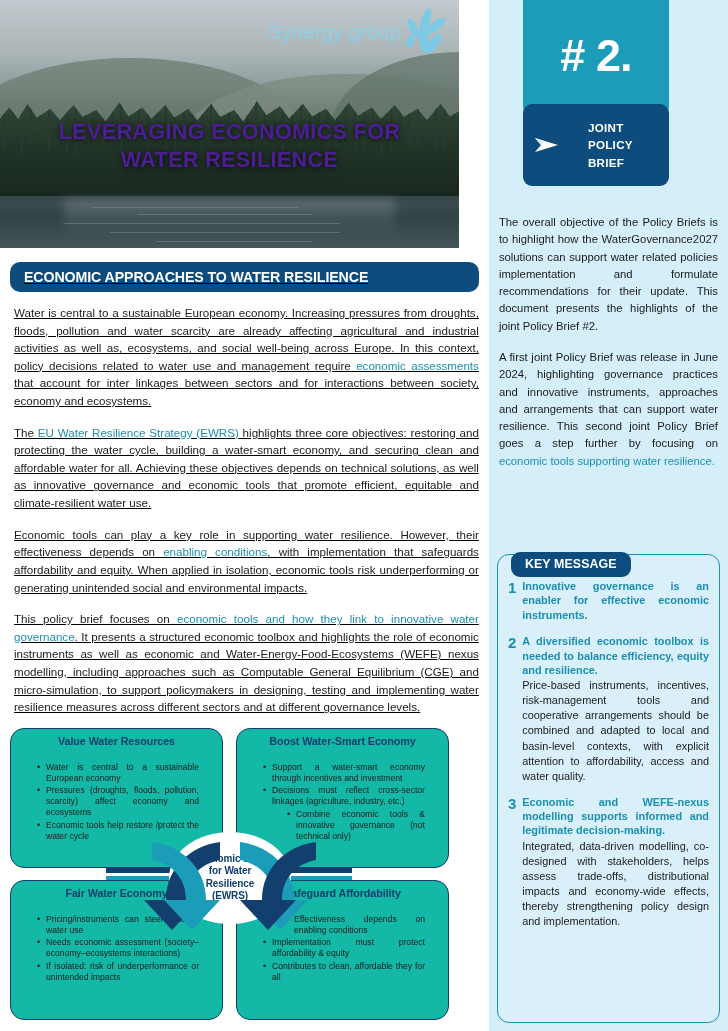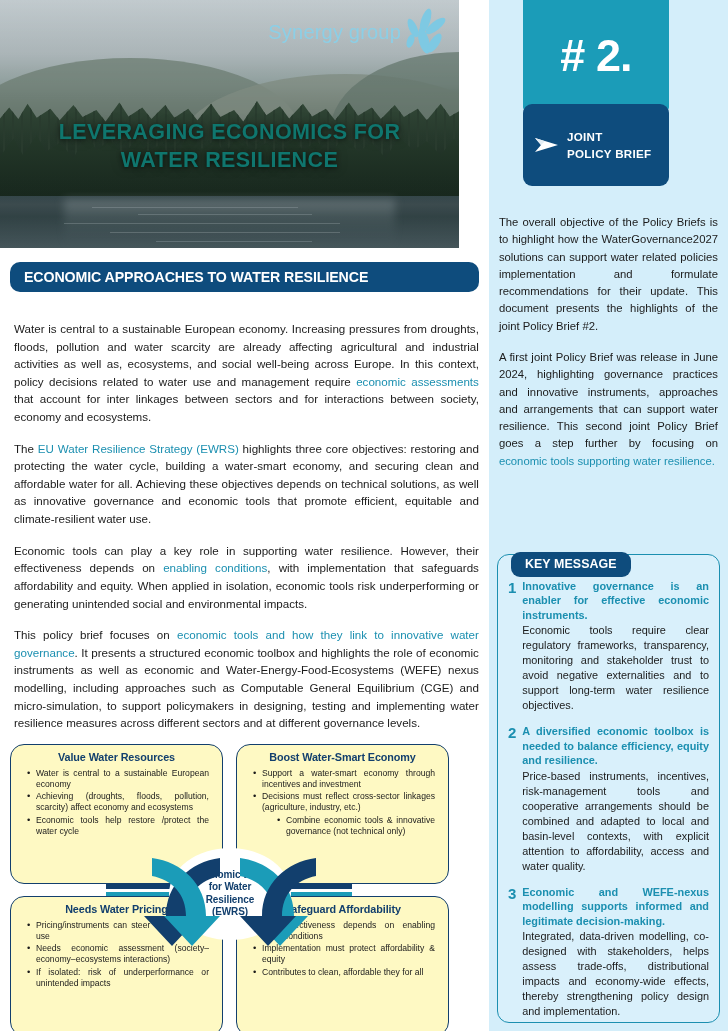--- a/index.html
+++ b/index.html
@@ -6,21 +6,21 @@
   body{
     width:728px;height:1031px;
     background:#ffffff;
     font-family:"Liberation Sans","DejaVu Sans",sans-serif;
     overflow:hidden;
     position:relative;
   }
   .page{position:relative;width:728px;height:1031px;display:flex;background:#fff;}
 
   
-  .left-col{width:550px;position:relative;background:#fff;}
+  .left-col{width:550px;position:relative;background:#fff;text-decoration:underline;}
 
   .hero{position:relative;width:459px;height:248px;overflow:hidden;}
   .hero-sky{
     position:absolute;inset:0;
     background:
       linear-gradient(180deg,#c9d2d6 0%,#b9c4c7 22%,#9fb0ae 34%,#5d7166 44%,#3f5448 52%,#2e4038 58%,#35474a 66%,#3d5358 76%,#44595e 86%,#4a5f64 100%);
   }
   
   .hill{position:absolute;border-radius:50% 50% 0 0;}
   .hill.h1{left:-40px;top:58px;width:340px;height:150px;background:#7d8e84;opacity:.85;}
@@ -56,51 +56,51 @@
   .logo-mark span{position:absolute;background:#7ec9e3;border-radius:50%;}
   .lm1{width:9px;height:26px;left:16px;top:0;transform:rotate(18deg);}
   .lm2{width:9px;height:24px;left:26px;top:6px;transform:rotate(52deg);}
   .lm3{width:8px;height:20px;left:4px;top:10px;transform:rotate(-24deg);}
   .lm4{width:10px;height:26px;left:14px;top:20px;transform:rotate(-16deg);}
   .lm5{width:9px;height:22px;left:25px;top:24px;transform:rotate(34deg);}
   .lm6{width:7px;height:14px;left:2px;top:26px;transform:rotate(20deg);}
 
   .hero-title{
     position:absolute;left:0;right:0;top:118px;z-index:5;
-    text-align:center;color:#0f766e;font-weight:800;
+    text-align:center;color:#4c1d95;font-weight:800;
     font-size:21.5px;line-height:1.32;letter-spacing:.4px;
     text-shadow:0 1px 4px rgba(0,0,0,.55),0 0 12px rgba(0,0,0,.35);
     padding:0 26px;text-transform:uppercase;
   }
 
   .section-bar{
-    margin:14px 10px 16px 10px;background:#0e4c7d;color:#fff;
+    margin:14px 10px 0 10px;background:#0e4c7d;color:#fff;
     border-radius:10px;padding:7px 14px;font-weight:800;font-size:14.2px;
     letter-spacing:-.1px;
   }
 
   .body-wrap{padding:12px 10px 0 14px;}
   p.body{
     margin:0 0 14px 0;text-align:justify;
     font-size:11.6px;line-height:1.52;color:#1b1b1b;
   }
   p.body:last-child{margin-bottom:12px;}
   .tl-hl{color:#1b8fb0;}
 
   
   .diagram{position:relative;width:439px;height:292px;margin:6px 10px 0 10px;}
   .dbox{
-    position:absolute;border:1.6px solid #123f6d;border-radius:14px;background:#fef9c3;
+    position:absolute;border:1.6px solid #123f6d;border-radius:14px;background:#14b8a6;
     padding:6px 8px 7px 8px;box-sizing:border-box;z-index:3;
   }
   .dbox h4{
     margin:0 0 5px 0;text-align:center;color:#123f6d;
     font-size:10.8px;font-weight:800;letter-spacing:-.1px;
   }
-  .dbox ul{margin:5px;padding:0 0 0 12px;list-style:none;}
+  .dbox ul{margin:15px;padding:0 0 0 12px;list-style:none;}
   .dbox li{
     position:relative;font-size:8.6px;line-height:1.28;color:#1b1b1b;
     margin-bottom:1.5px;text-align:justify;
   }
   .dbox li::before{content:"•";position:absolute;left:-9px;top:-1px;font-size:9.5px;color:#1b1b1b;}
   .dbox li.indent{margin-left:24px;}
   .dbox.tl{left:0;top:0;width:213px;height:140px;}
   .dbox.tr{left:226px;top:0;width:213px;height:140px;}
   .dbox.bl{left:0;top:152px;width:213px;height:140px;}
   .dbox.br{left:226px;top:152px;width:213px;height:140px;}
@@ -133,21 +133,21 @@
     display:flex;align-items:center;justify-content:center;
     border-radius:0 0 3px 3px;
   }
   .num-badge span{color:#fff;font-size:45px;font-weight:800;letter-spacing:-1px;line-height:1;}
   .jpb{
     position:absolute;left:34px;top:104px;width:146px;height:82px;background:#0e4c7d;
     border-radius:9px;display:flex;align-items:center;gap:7px;padding:0 0 0 11px;
     box-sizing:border-box;
   }
   .jpb-arrow{flex:0 0 26px;height:20px;}
-  .jpb-text{color:#fff;font-weight:800;font-size:11.6px;line-height:1.5;letter-spacing:.3px;}
+  .jpb-text{color:#fff;font-weight:800;font-size:11.6px;line-height:1.5;letter-spacing:.3px;margin-left:21px;}
 
   .rc-body{position:absolute;left:10px;right:10px;top:214px;}
   .rc-body p{
     margin:0 0 14px 0;text-align:justify;font-size:11.3px;line-height:1.53;color:#1b1b1b;
   }
 
   .key-wrap{position:absolute;left:8px;right:8px;top:554px;bottom:8px;}
   .key-box{
     position:absolute;inset:0;border:1.8px solid #1b8fb0;border-radius:12px;
     background:#d9f0fb;box-sizing:border-box;padding:24px 10px 8px 10px;overflow:hidden;
@@ -251,36 +251,36 @@
           <span>for Water</span><br>
           <span>Resilience</span><br>
           <span>(EWRS)</span>
         </span>
       </div>
 
       <div class="dbox tl">
         <h4>Value Water Resources</h4>
         <ul>
           <li>Water is central to a sustainable European economy</li>
-          <li>Achieving (droughts, floods, pollution, scarcity) affect economy and ecosystems</li>
+          <li>Pressures (droughts, floods, pollution, scarcity) affect economy and ecosystems</li>
           <li>Economic tools help restore /protect the water cycle</li>
         </ul>
       </div>
 
       <div class="dbox tr">
         <h4>Boost Water-Smart Economy</h4>
         <ul>
           <li>Support a water-smart economy through incentives and investment</li>
           <li>Decisions must reflect cross-sector linkages (agriculture, industry, etc.)</li>
           <li class="indent">Combine economic tools &amp; innovative governance (not technical only)</li>
         </ul>
       </div>
 
       <div class="dbox bl">
-        <h4>Needs Water Pricing</h4>
+        <h4>Fair Water Economy</h4>
         <ul>
           <li>Pricing/instruments can steer efficient water use</li>
           <li>Needs economic assessment (society–economy–ecosystems interactions)</li>
           <li>If isolated: risk of underperformance or unintended impacts</li>
         </ul>
       </div>
 
       <div class="dbox br">
         <h4>Safeguard Affordability</h4>
         <ul>
@@ -314,21 +314,20 @@
       <p>The overall objective of the Policy Briefs is to highlight how the WaterGovernance2027 solutions can support water related policies implementation and formulate recommendations for their update. This document presents the highlights of the joint Policy Brief #2.</p>
       <p><span>A first joint Policy Brief was release in June 2024, highlighting governance practices and innovative instruments, approaches and arrangements that can support water resilience. This second joint Policy Brief goes a step further by focusing on </span><span class="tl-hl">economic tools supporting water resilience.</span></p>
     </div>
 
     <div class="key-wrap">
       <div class="key-box">
         <div class="key-item">
           <div class="key-num">1</div>
           <div class="key-txt">
             <p class="key-head">Innovative governance is an enabler for effective economic instruments.</p>
-            <p class="key-body">Economic tools require clear regulatory frameworks, transparency, monitoring and stakeholder trust to avoid negative externalities and to support long-term water resilience objectives.</p>
           </div>
         </div>
         <div class="key-item">
           <div class="key-num">2</div>
           <div class="key-txt">
             <p class="key-head">A diversified economic toolbox is needed to balance efficiency, equity and resilience.</p>
             <p class="key-body">Price-based instruments, incentives, risk-management tools and cooperative arrangements should be combined and adapted to local and basin-level contexts, with explicit attention to affordability, access and water quality.</p>
           </div>
         </div>
         <div class="key-item">

